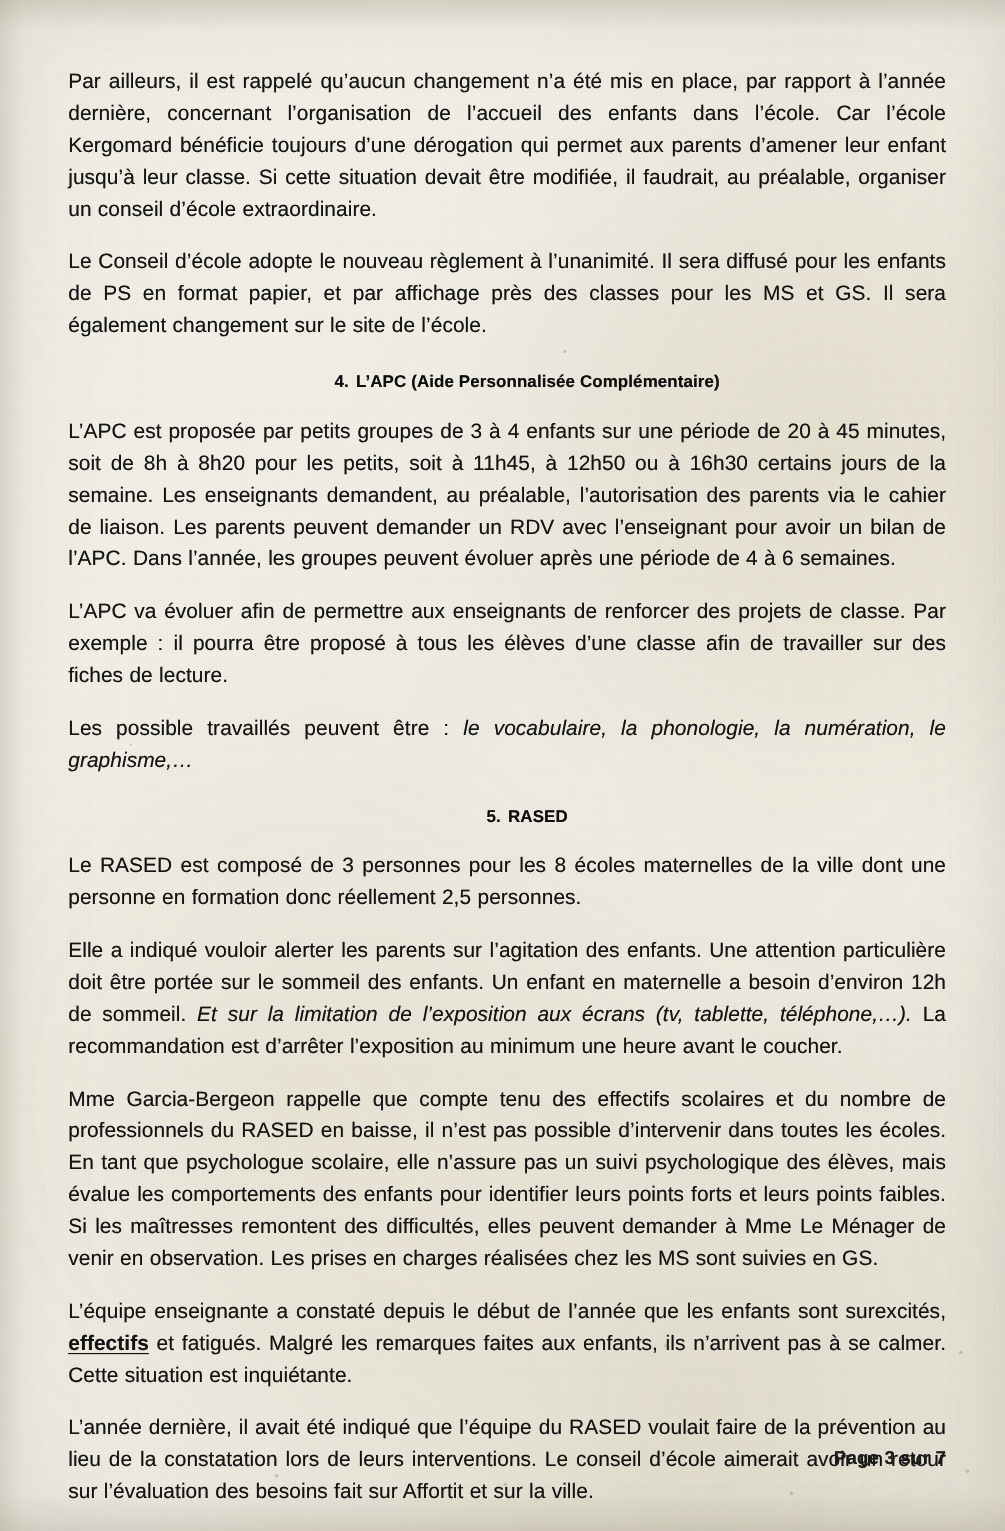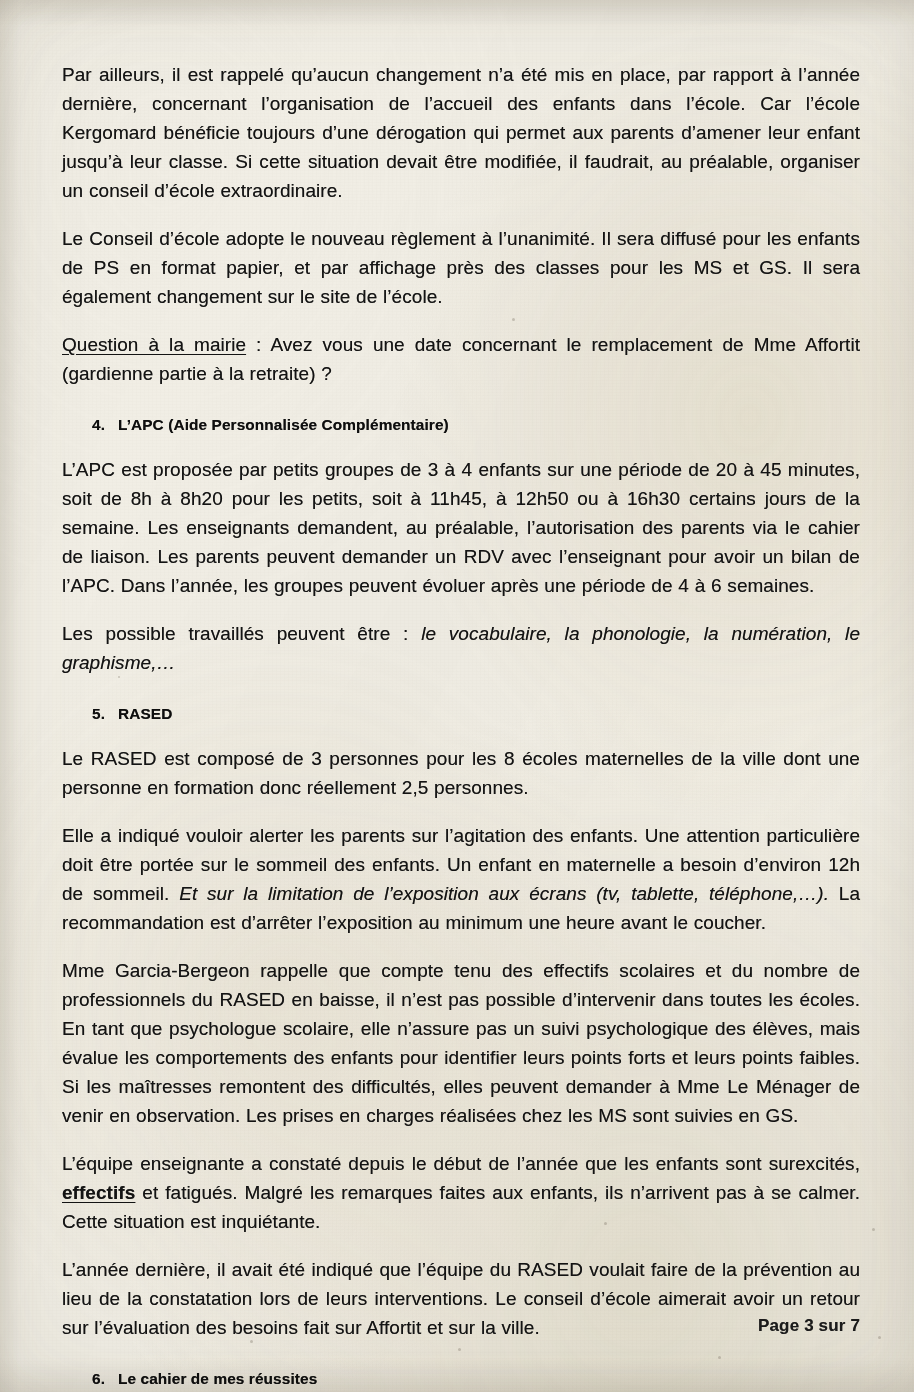--- a/index.html
+++ b/index.html
@@ -95,20 +95,21 @@
 
   h2.section-heading {
     margin: 24px 0 17px 0;
     padding-left: 30px;
     font-size: 15.4px;
     line-height: 26px;
     font-weight: bold;
     letter-spacing: 0.1px;
     color: #0e0e0e;
     text-shadow: 0 0 0.5px rgba(10,10,10,0.6);
+    text-align: center;
   }
   h2.section-heading .num {
     display: inline-block;
     min-width: 26px;
   }
 
   .u { text-decoration: underline; text-underline-offset: 2.5px; }
   .i { font-style: italic; }
   .bu {
     font-weight: bold;
@@ -158,26 +159,26 @@
 <div class="speck" style="left:718px; top:1356px; width:3px; height:3px;"></div>
 <div class="speck" style="left:878px; top:1336px; width:3px; height:3px;"></div>
 <div class="speck" style="left:118px; top:676px; width:2px; height:2px;"></div>
 
 <div class="page">
 
   <p class="para">Par ailleurs, il est rappelé qu’aucun changement n’a été mis en place, par rapport à l’année dernière, concernant l’organisation de l’accueil des enfants dans l’école. Car l’école Kergomard bénéficie toujours d’une dérogation qui permet aux parents d’amener leur enfant jusqu’à leur classe. Si cette situation devait être modifiée, il faudrait, au préalable, organiser un conseil d’école extraordinaire.</p>
 
   <p class="para">Le Conseil d’école adopte le nouveau règlement à l’unanimité. Il sera diffusé pour les enfants de PS en format papier, et par affichage près des classes pour les MS et GS. Il sera également changement sur le site de l’école.</p>
 
-  <p class="para"><span class="u">Question à la mairie</span><span> : Avez vous une date concernant le remplacement de Mme Affortit (gardienne partie à la retraite) ?</span></p>
 
   <h2 class="section-heading"><span class="num">4.</span><span>L’APC (Aide Personnalisée Complémentaire)</span></h2>
 
   <p class="para">L’APC est proposée par petits groupes de 3 à 4 enfants sur une période de 20 à 45 minutes, soit de 8h à 8h20 pour les petits, soit à 11h45, à 12h50 ou à 16h30 certains jours de la semaine. Les enseignants demandent, au préalable, l’autorisation des parents via le cahier de liaison. Les parents peuvent demander un RDV avec l’enseignant pour avoir un bilan de l’APC. Dans l’année, les groupes peuvent évoluer après une période de 4 à 6 semaines.</p>
 
+  <p class="para">L’APC va évoluer afin de permettre aux enseignants de renforcer des projets de classe. Par exemple : il pourra être proposé à tous les élèves d’une classe afin de travailler sur des fiches de lecture.</p>
 
   <p class="para"><span>Les possible travaillés peuvent être : </span><span class="i">le vocabulaire, la phonologie, la numération, le graphisme,…</span></p>
 
   <h2 class="section-heading"><span class="num">5.</span><span>RASED</span></h2>
 
 
   <p class="para">Le RASED est composé de 3 personnes pour les 8 écoles maternelles de la ville dont une personne en formation donc réellement 2,5 personnes.</p>
 
   <p class="para"><span>Elle a indiqué vouloir alerter les parents sur l’agitation des enfants. Une attention particulière doit être portée sur le sommeil des enfants. Un enfant en maternelle a besoin d’environ 12h de sommeil. </span><span class="i">Et sur la limitation de l’exposition aux écrans (tv, tablette, téléphone,…).</span><span> La recommandation est d’arrêter l’exposition au minimum une heure avant le coucher.</span></p>
 

